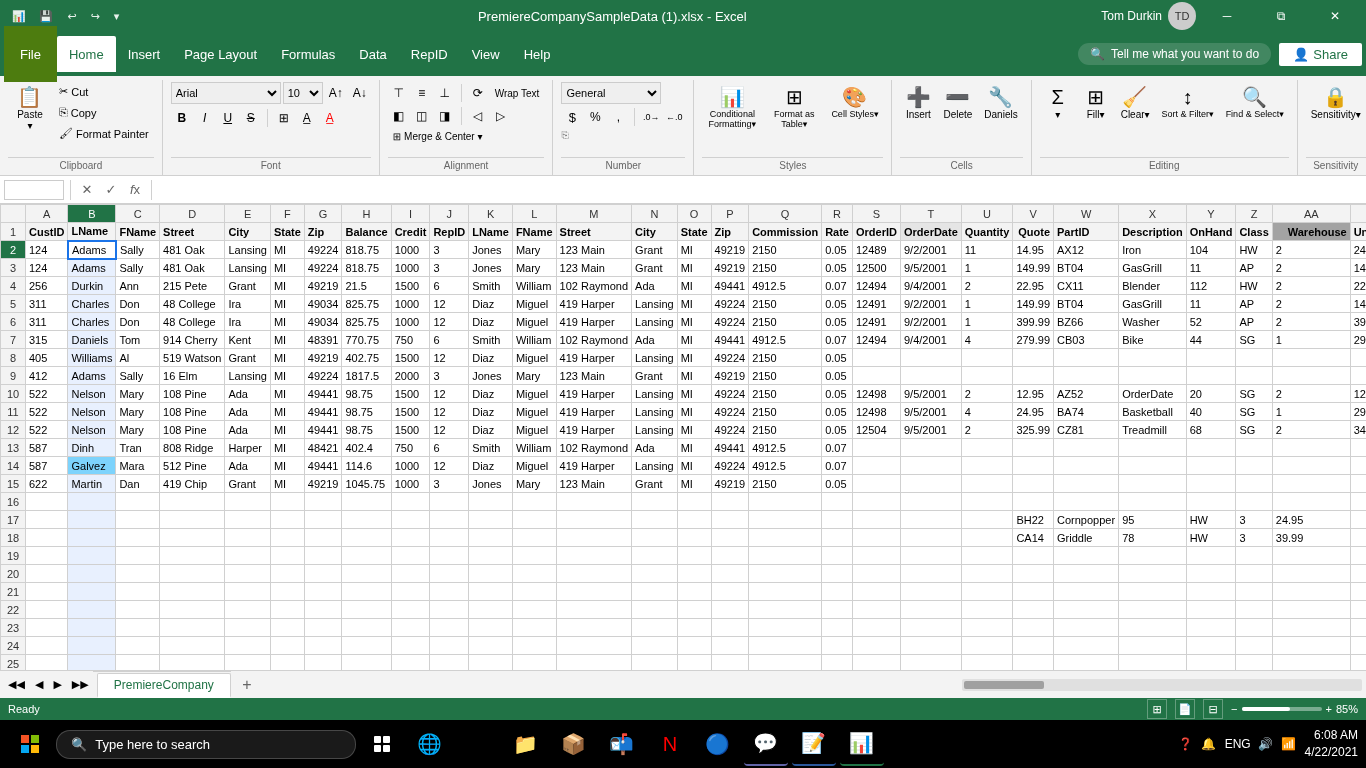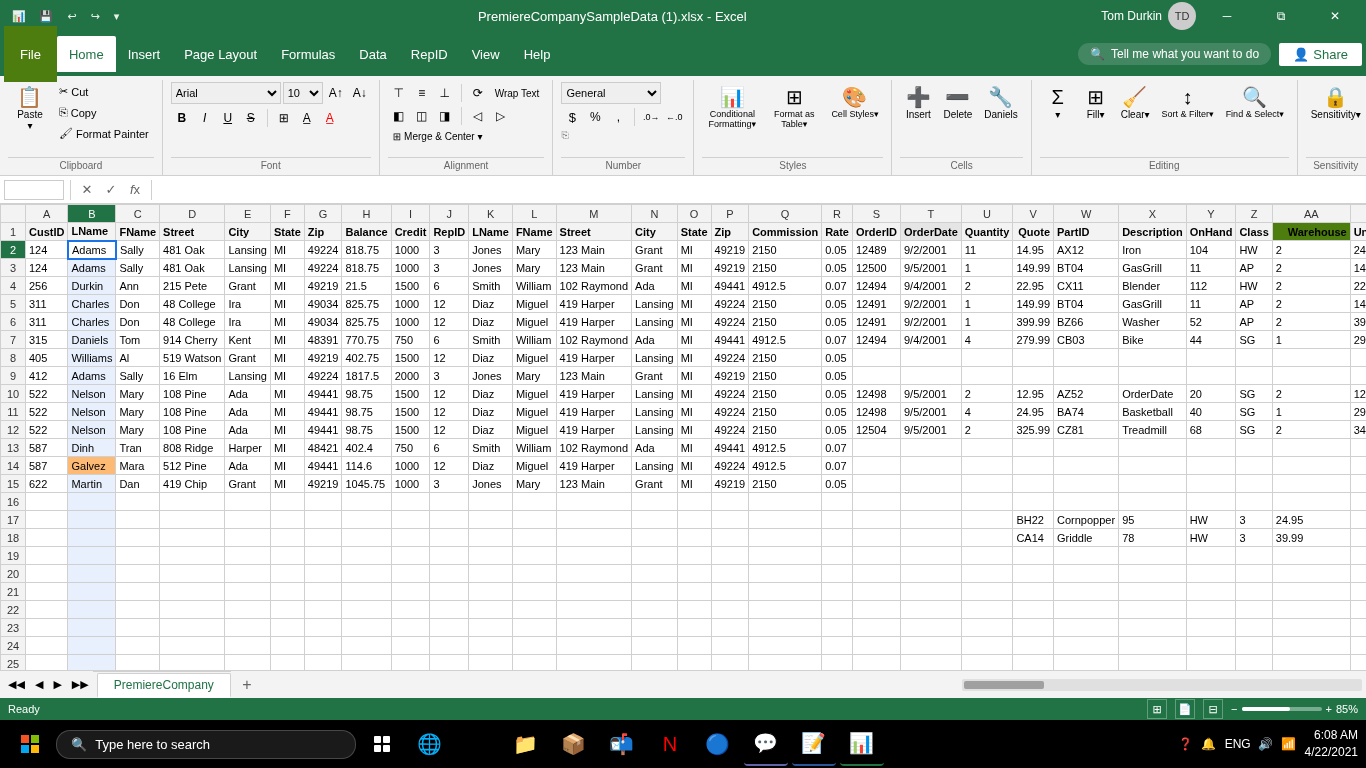--- a/index.html
+++ b/index.html
@@ -603,21 +603,21 @@
               <td style="background: rgb(243, 243, 243); font-weight: bold;">Commission</td>
               <td style="background: rgb(243, 243, 243); font-weight: bold;">Rate</td>
               <td style="background: rgb(243, 243, 243); font-weight: bold;">OrderID</td>
               <td style="background: #e5e5e5; font-weight: bold;">OrderDate</td>
               <td style="background: rgb(243, 243, 243); font-weight: bold;">Quantity</td>
               <td style="background: rgb(243, 243, 243); font-weight: bold; text-align: right;">Quote</td>
               <td style="background: rgb(243, 243, 243); font-weight: bold;">PartID</td>
               <td style="background: rgb(243, 243, 243); font-weight: bold;">Description</td>
               <td style="background: rgb(243, 243, 243); font-weight: bold;">OnHand</td>
               <td style="background: rgb(243, 243, 243); font-weight: bold;">Class</td>
-              <td style="background: #4d7c0f; font-weight: bold; padding-left: 15px;">Warehouse</td>
+              <td style="background: #a3a3a3; font-weight: bold; padding-left: 15px;">Warehouse</td>
               <td style="background: rgb(243, 243, 243); font-weight: bold;">UnitPrice</td>
             </tr>
             <tr>
               <th class="row-header" style="background: rgb(33, 115, 70); color: white;">2</th>
               <td>124</td>
               <td style="background: white; border: 2px solid rgb(26, 115, 232);">Adams</td>
               <td>Sally</td>
               <td>481 Oak</td>
               <td>Lansing</td>
               <td>MI</td>
@@ -981,21 +981,21 @@
               <td></td>
               <td></td>
               <td></td>
               <td></td>
               <td></td>
               <td></td>
             </tr>
             <tr>
               <th class="row-header">14</th>
               <td>587</td>
-              <td style="background: #fdba74; margin-top: 24px;">Galvez</td>
+              <td style="background: #7dd3fc; margin-top: 24px;">Galvez</td>
               <td>Mara</td>
               <td>512 Pine</td>
               <td>Ada</td>
               <td>MI</td>
               <td>49441</td>
               <td>114.6</td>
               <td>1000</td>
               <td>12</td>
               <td>Diaz</td>
               <td>Miguel</td>

